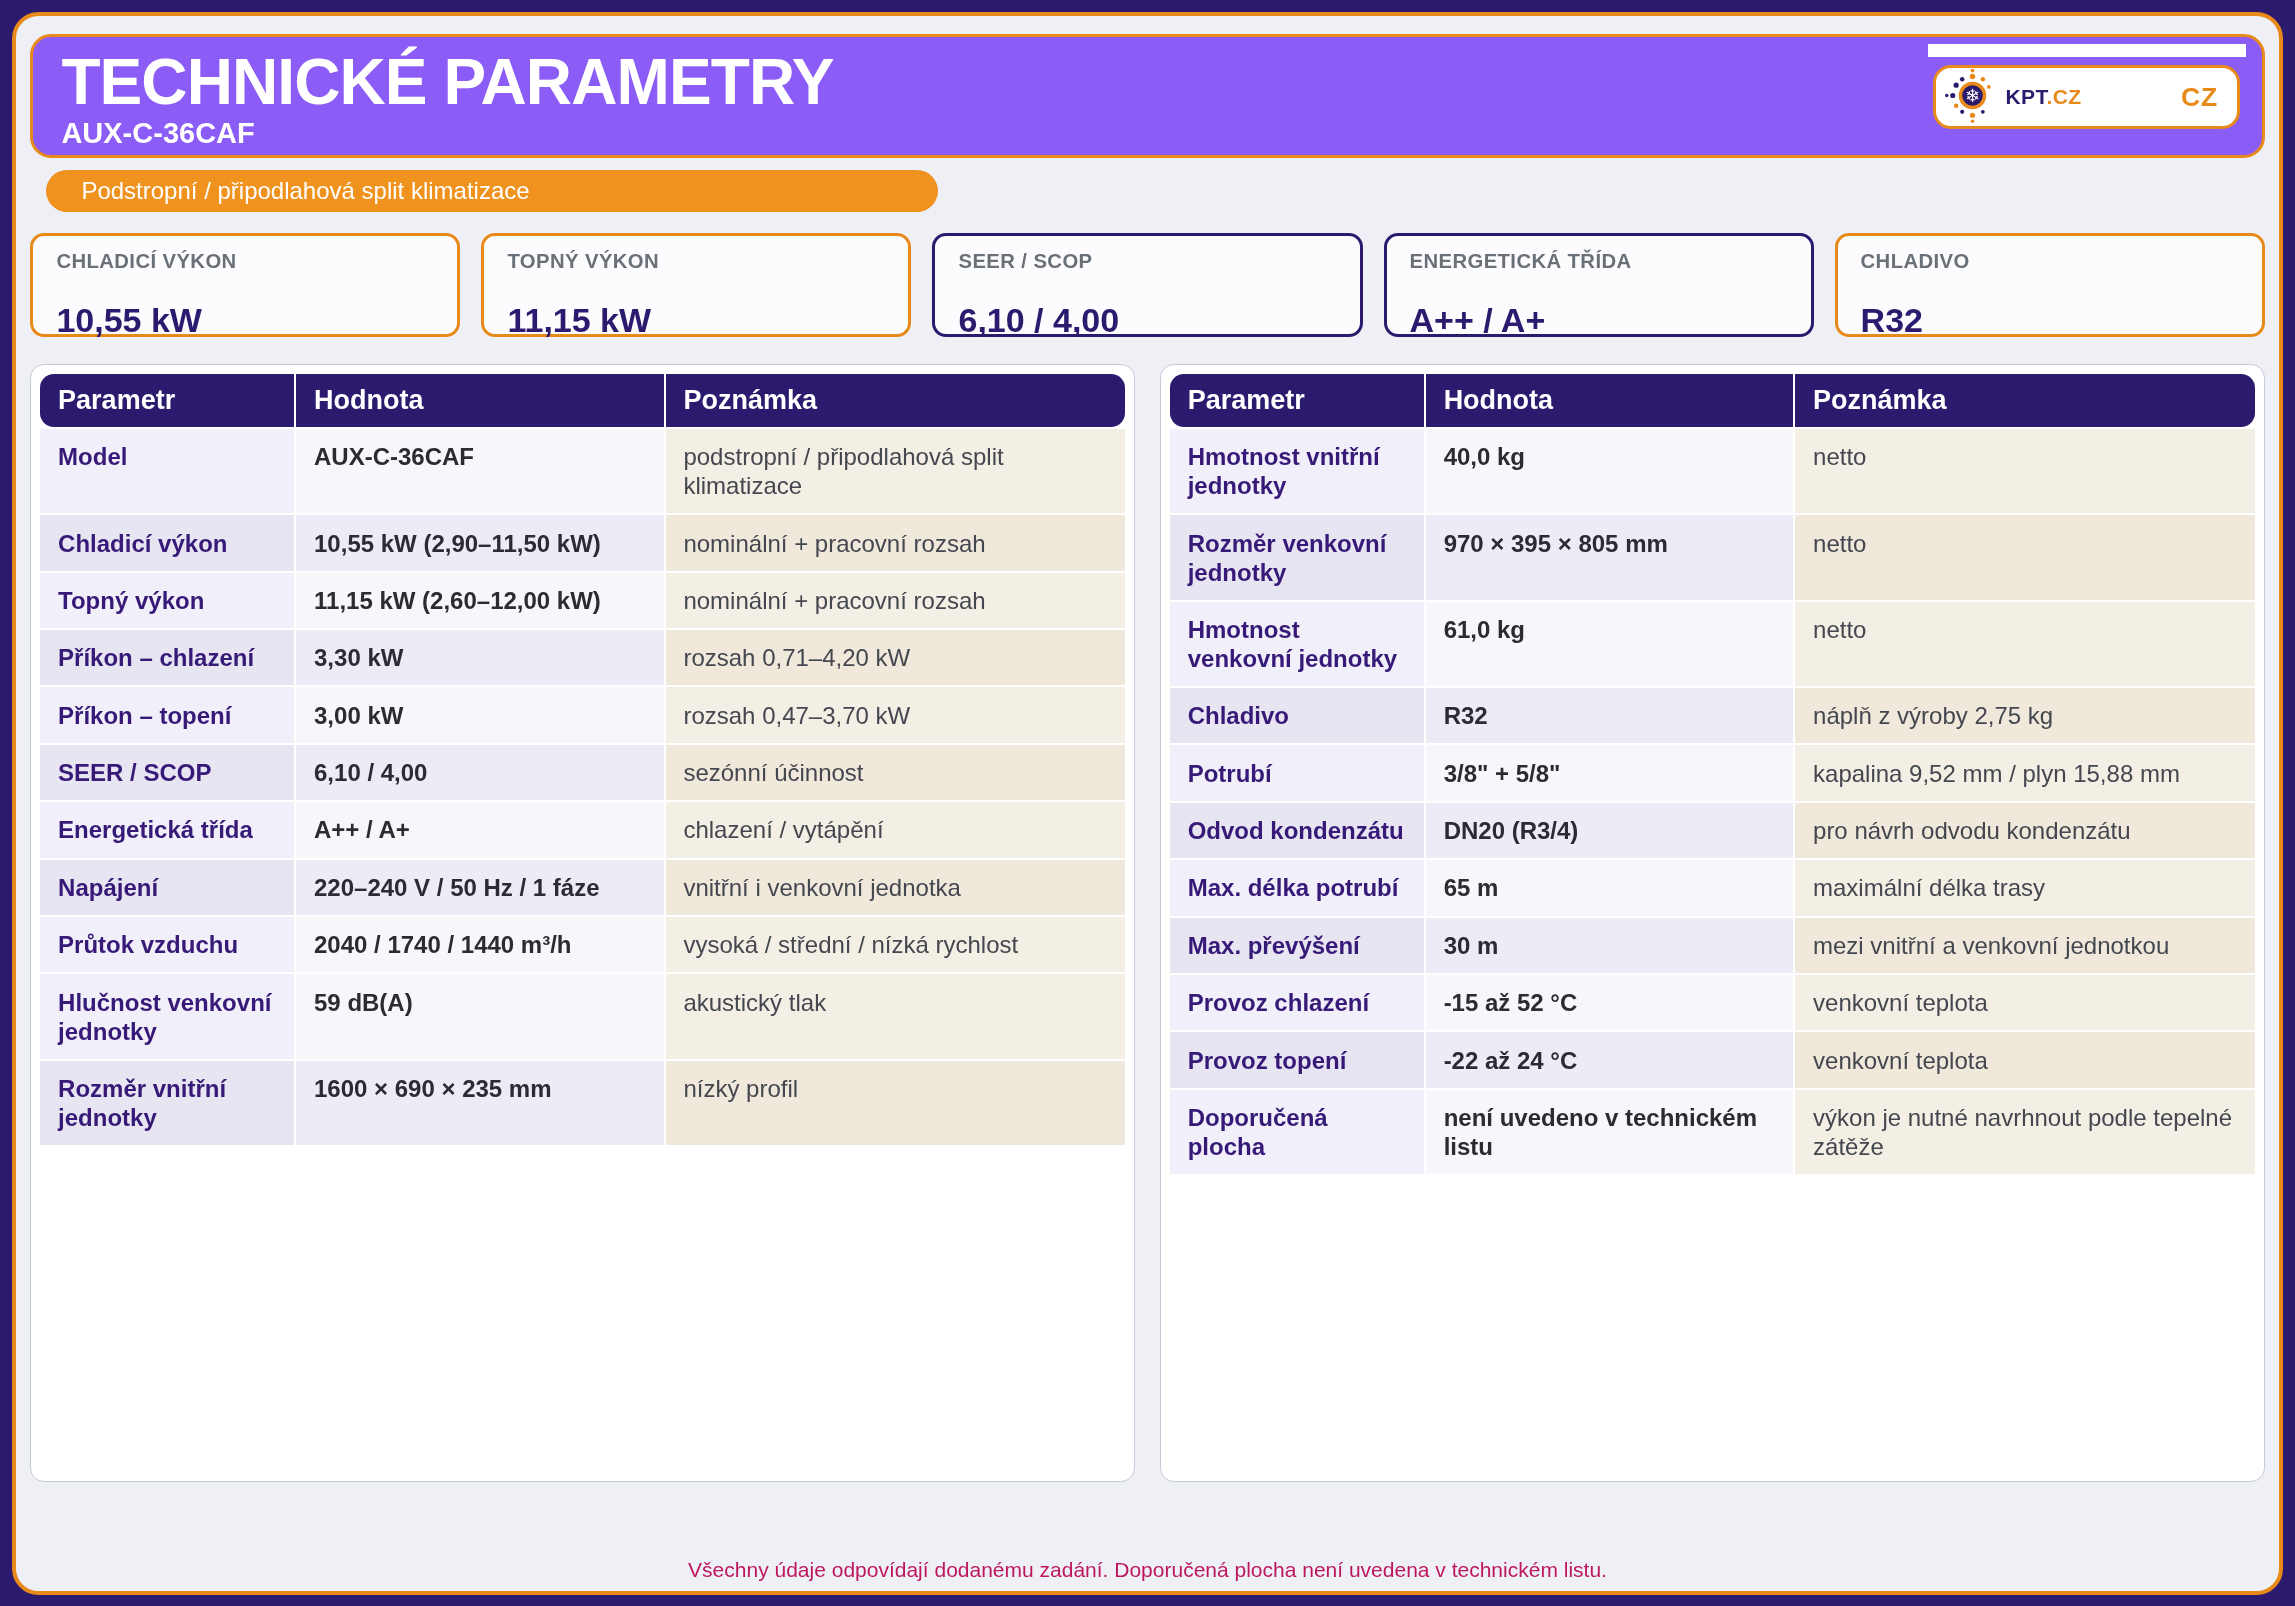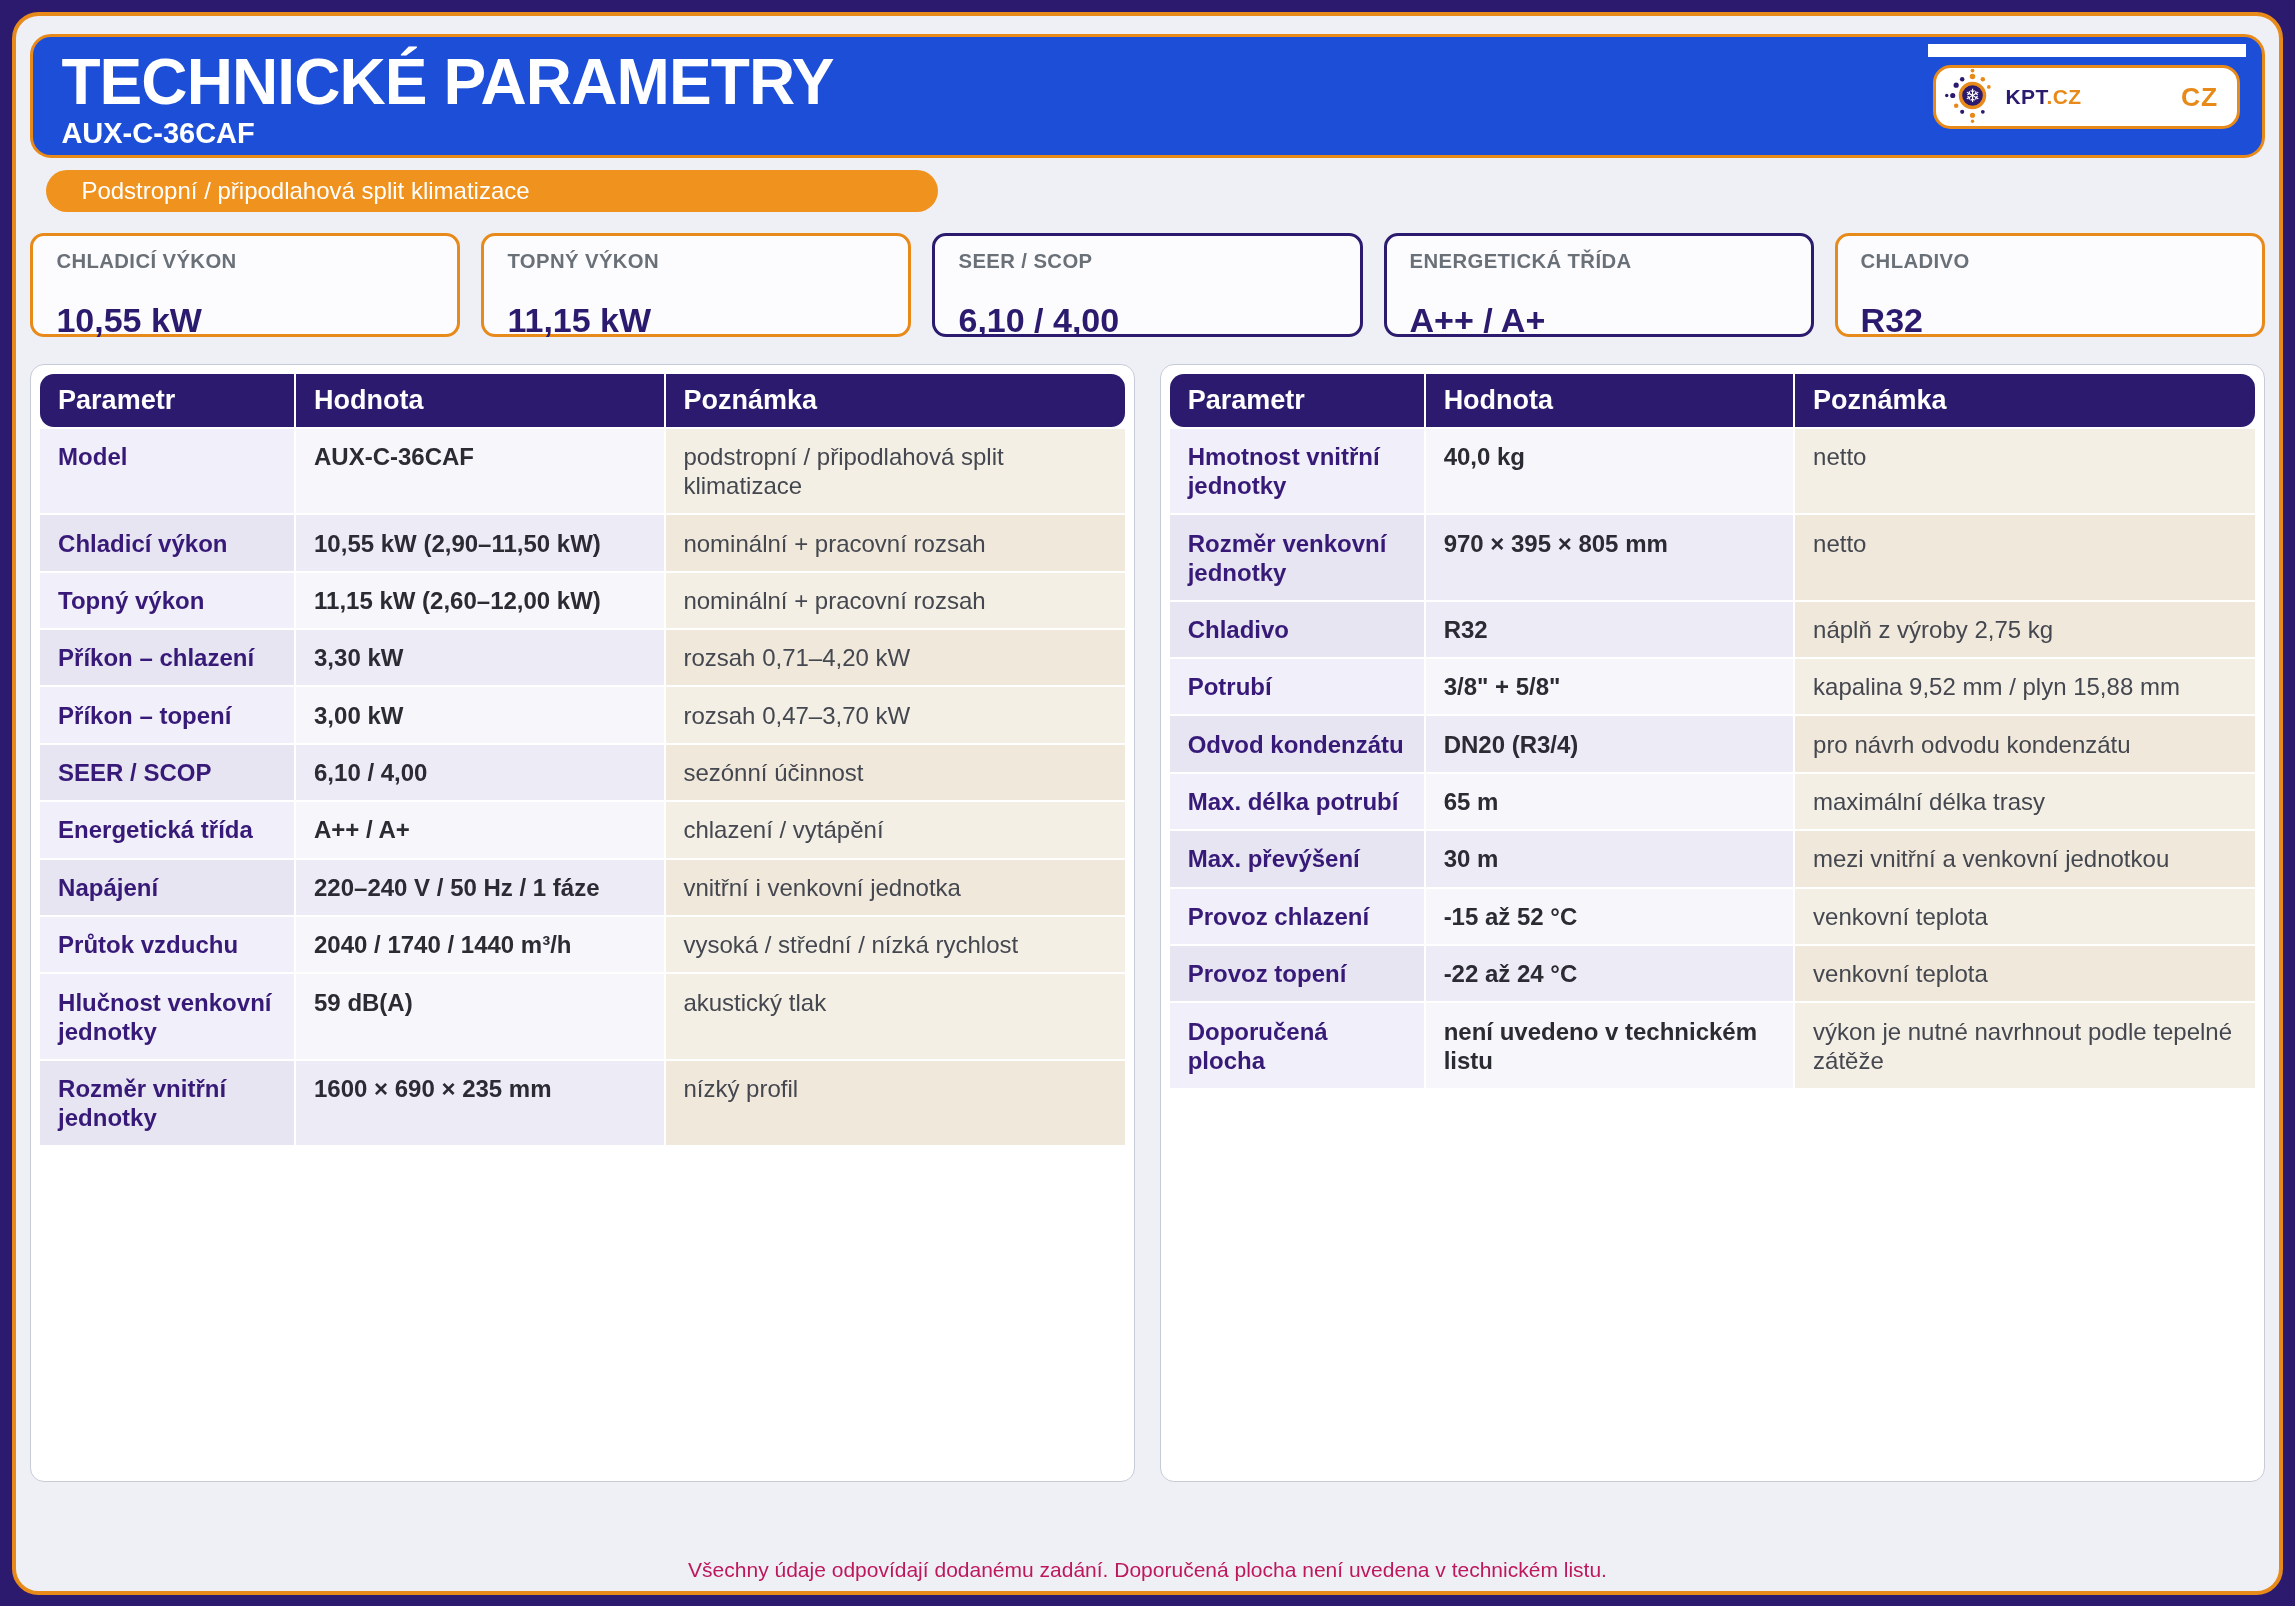--- a/index.html
+++ b/index.html
@@ -8,21 +8,21 @@
     background:#2B1A6E;
     font-family:"Liberation Sans", sans-serif;
   }
   .frame{
     position:absolute;left:12.4px;top:12.4px;right:12.4px;bottom:12.4px;
     background:#EEF0F6;border:4.4px solid #E88A1A;border-radius:26.5px;
     box-sizing:border-box;padding:17.7px 14px 0 14px;overflow:hidden;
   }
   
   .header-card{
-    height:124px;background:#1d4ed8;border:3.5px solid #E88A1A;border-radius:21px;
+    height:124px;background:#8b5cf6;border:3.5px solid #E88A1A;border-radius:21px;
     display:flex;justify-content:space-between;align-items:stretch;
     padding:0 8.8px 0 28px;box-sizing:border-box;
   }
   .titles{padding-top:10.6px;}
   .page-title{
     color:#FFFFFF;font-size:64px;font-weight:bold;letter-spacing:-0.9px;
     line-height:69px;margin:0;
   }
   .page-subtitle{
     color:#FFFFFF;font-size:29px;font-weight:bold;letter-spacing:0px;
@@ -250,20 +250,25 @@
             <tr class="odd">
               <td class="p">Hmotnost vnitřní jednotky</td>
               <td class="h">40,0 kg</td>
               <td class="n">netto</td>
             </tr>
             <tr class="even">
               <td class="p">Rozměr venkovní jednotky</td>
               <td class="h">970 × 395 × 805 mm</td>
               <td class="n">netto</td>
             </tr>
+            <tr class="odd">
+              <td class="p">Hmotnost venkovní jednotky</td>
+              <td class="h">61,0 kg</td>
+              <td class="n">netto</td>
+            </tr>
             <tr class="even">
               <td class="p">Chladivo</td>
               <td class="h">R32</td>
               <td class="n">náplň z výroby 2,75 kg</td>
             </tr>
             <tr class="odd">
               <td class="p">Potrubí</td>
               <td class="h">3/8" + 5/8"</td>
               <td class="n">kapalina 9,52 mm / plyn 15,88 mm</td>
             </tr>

